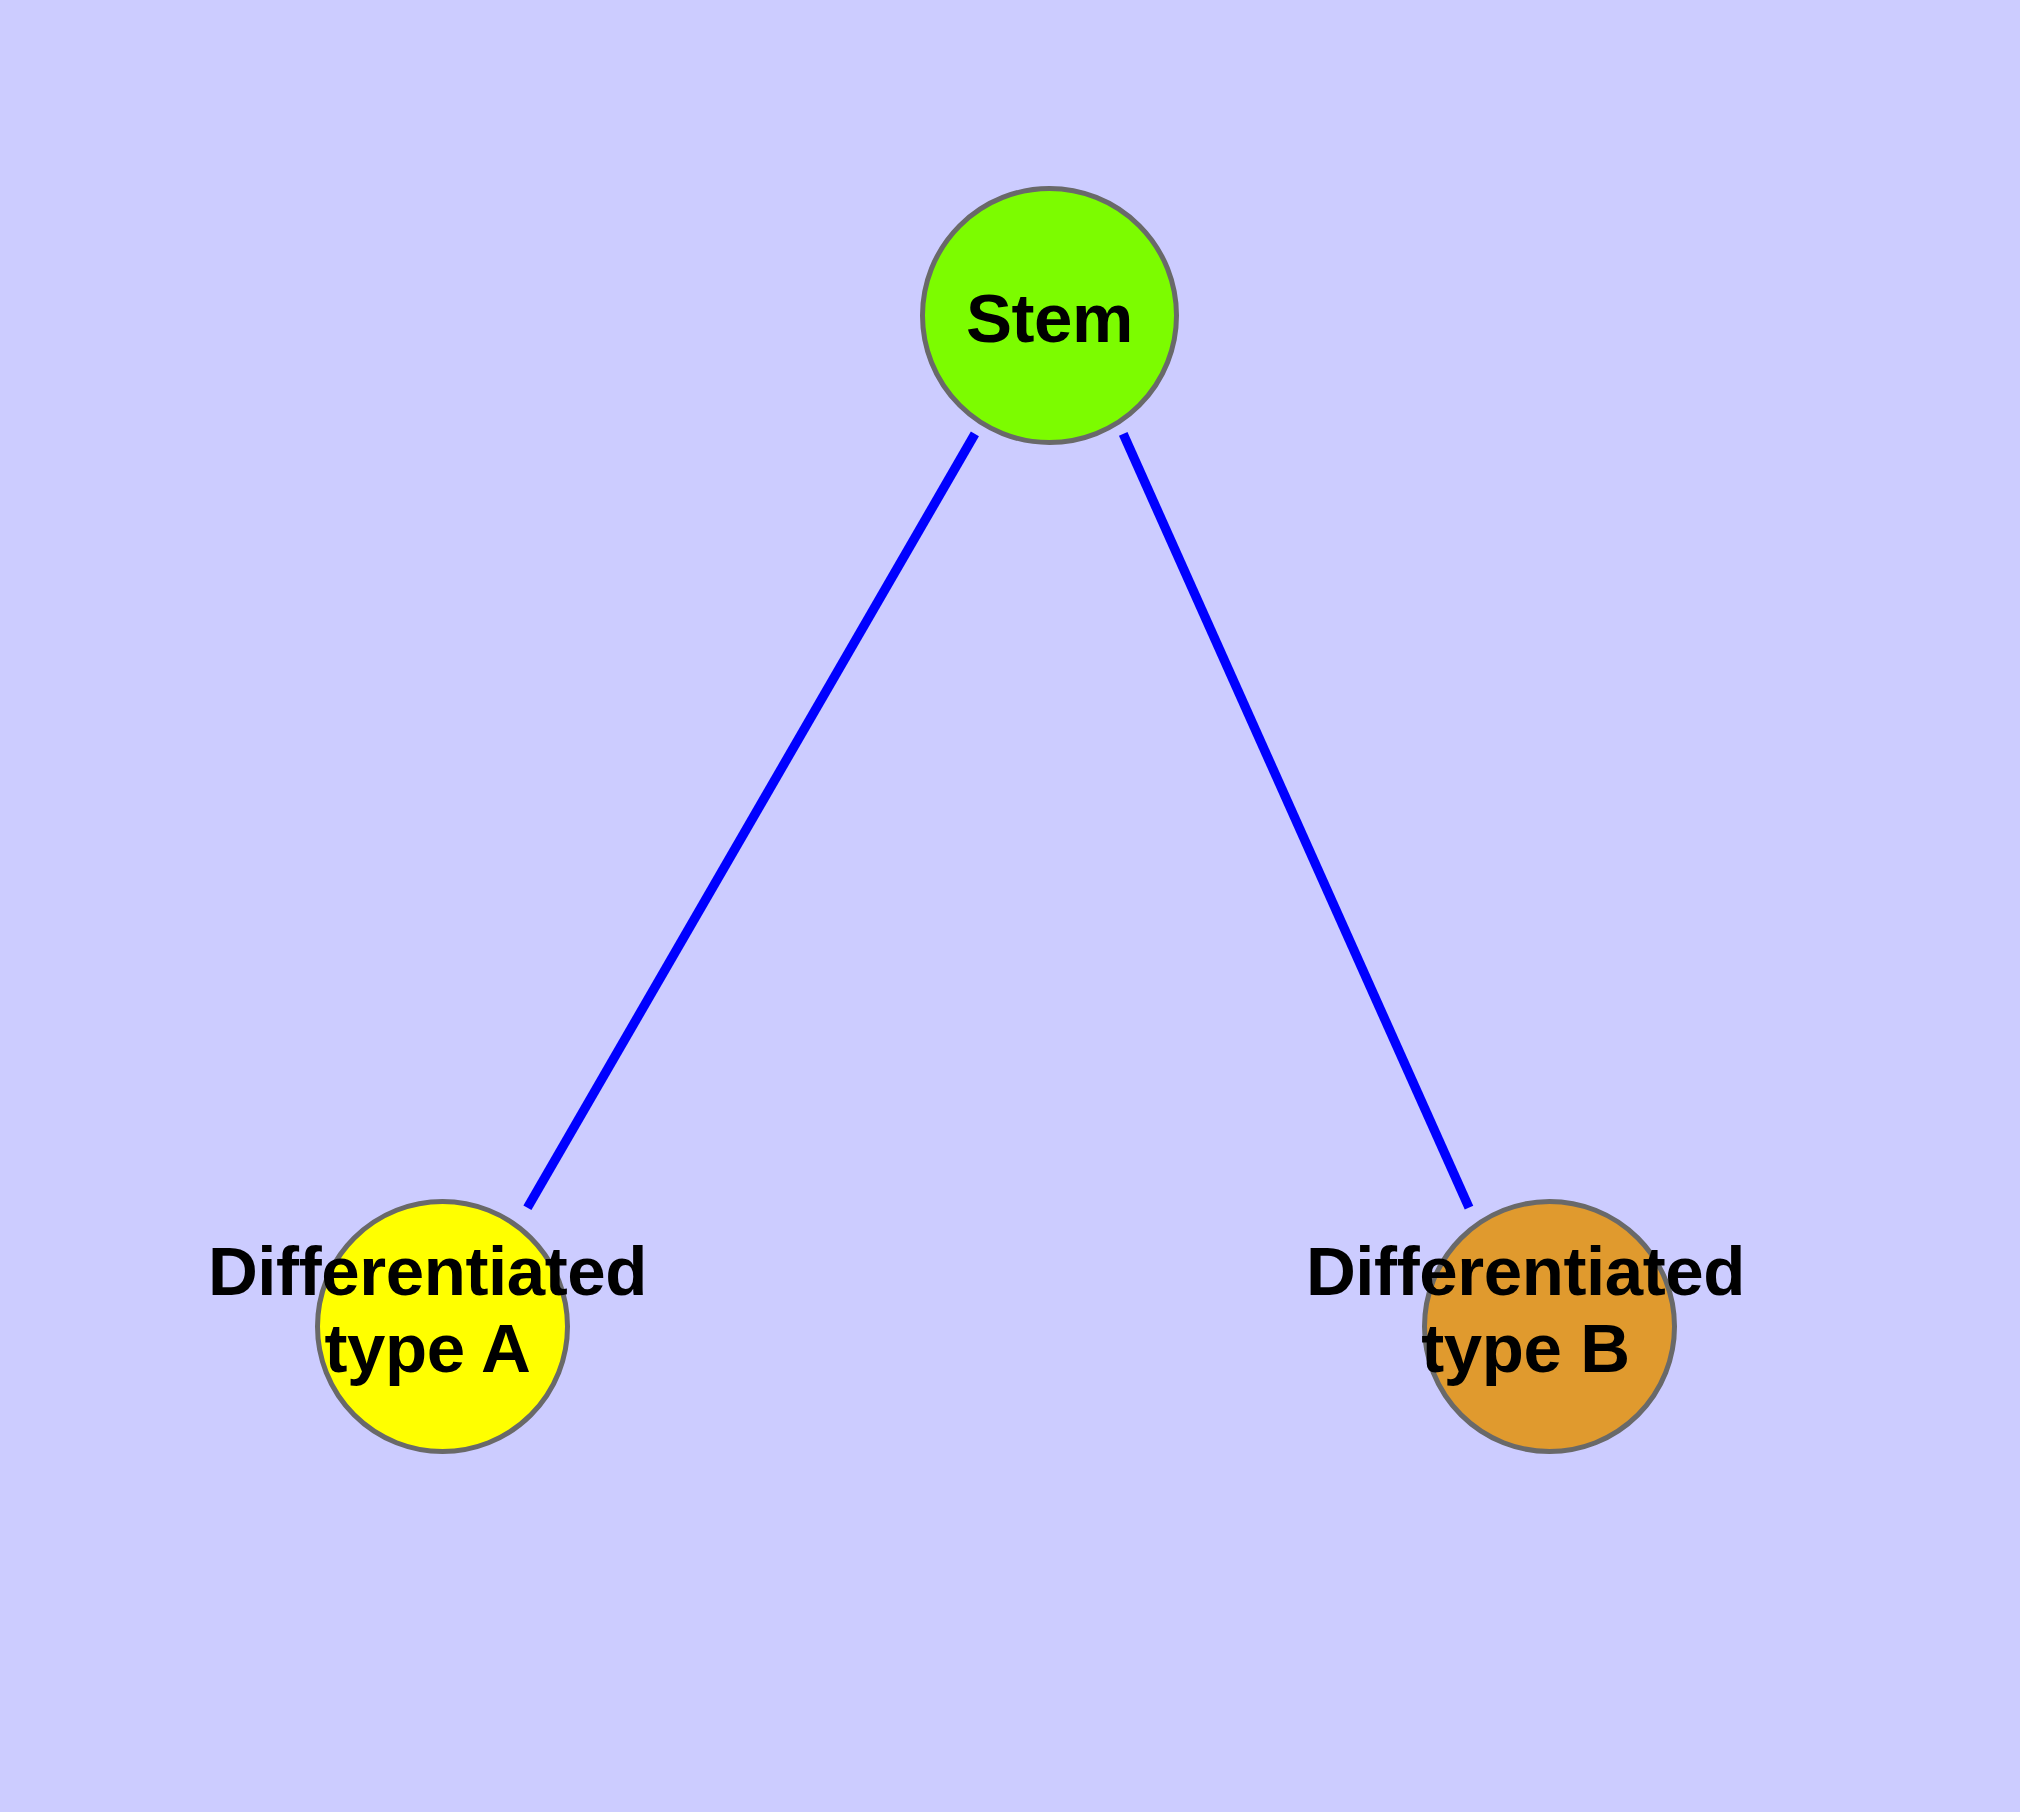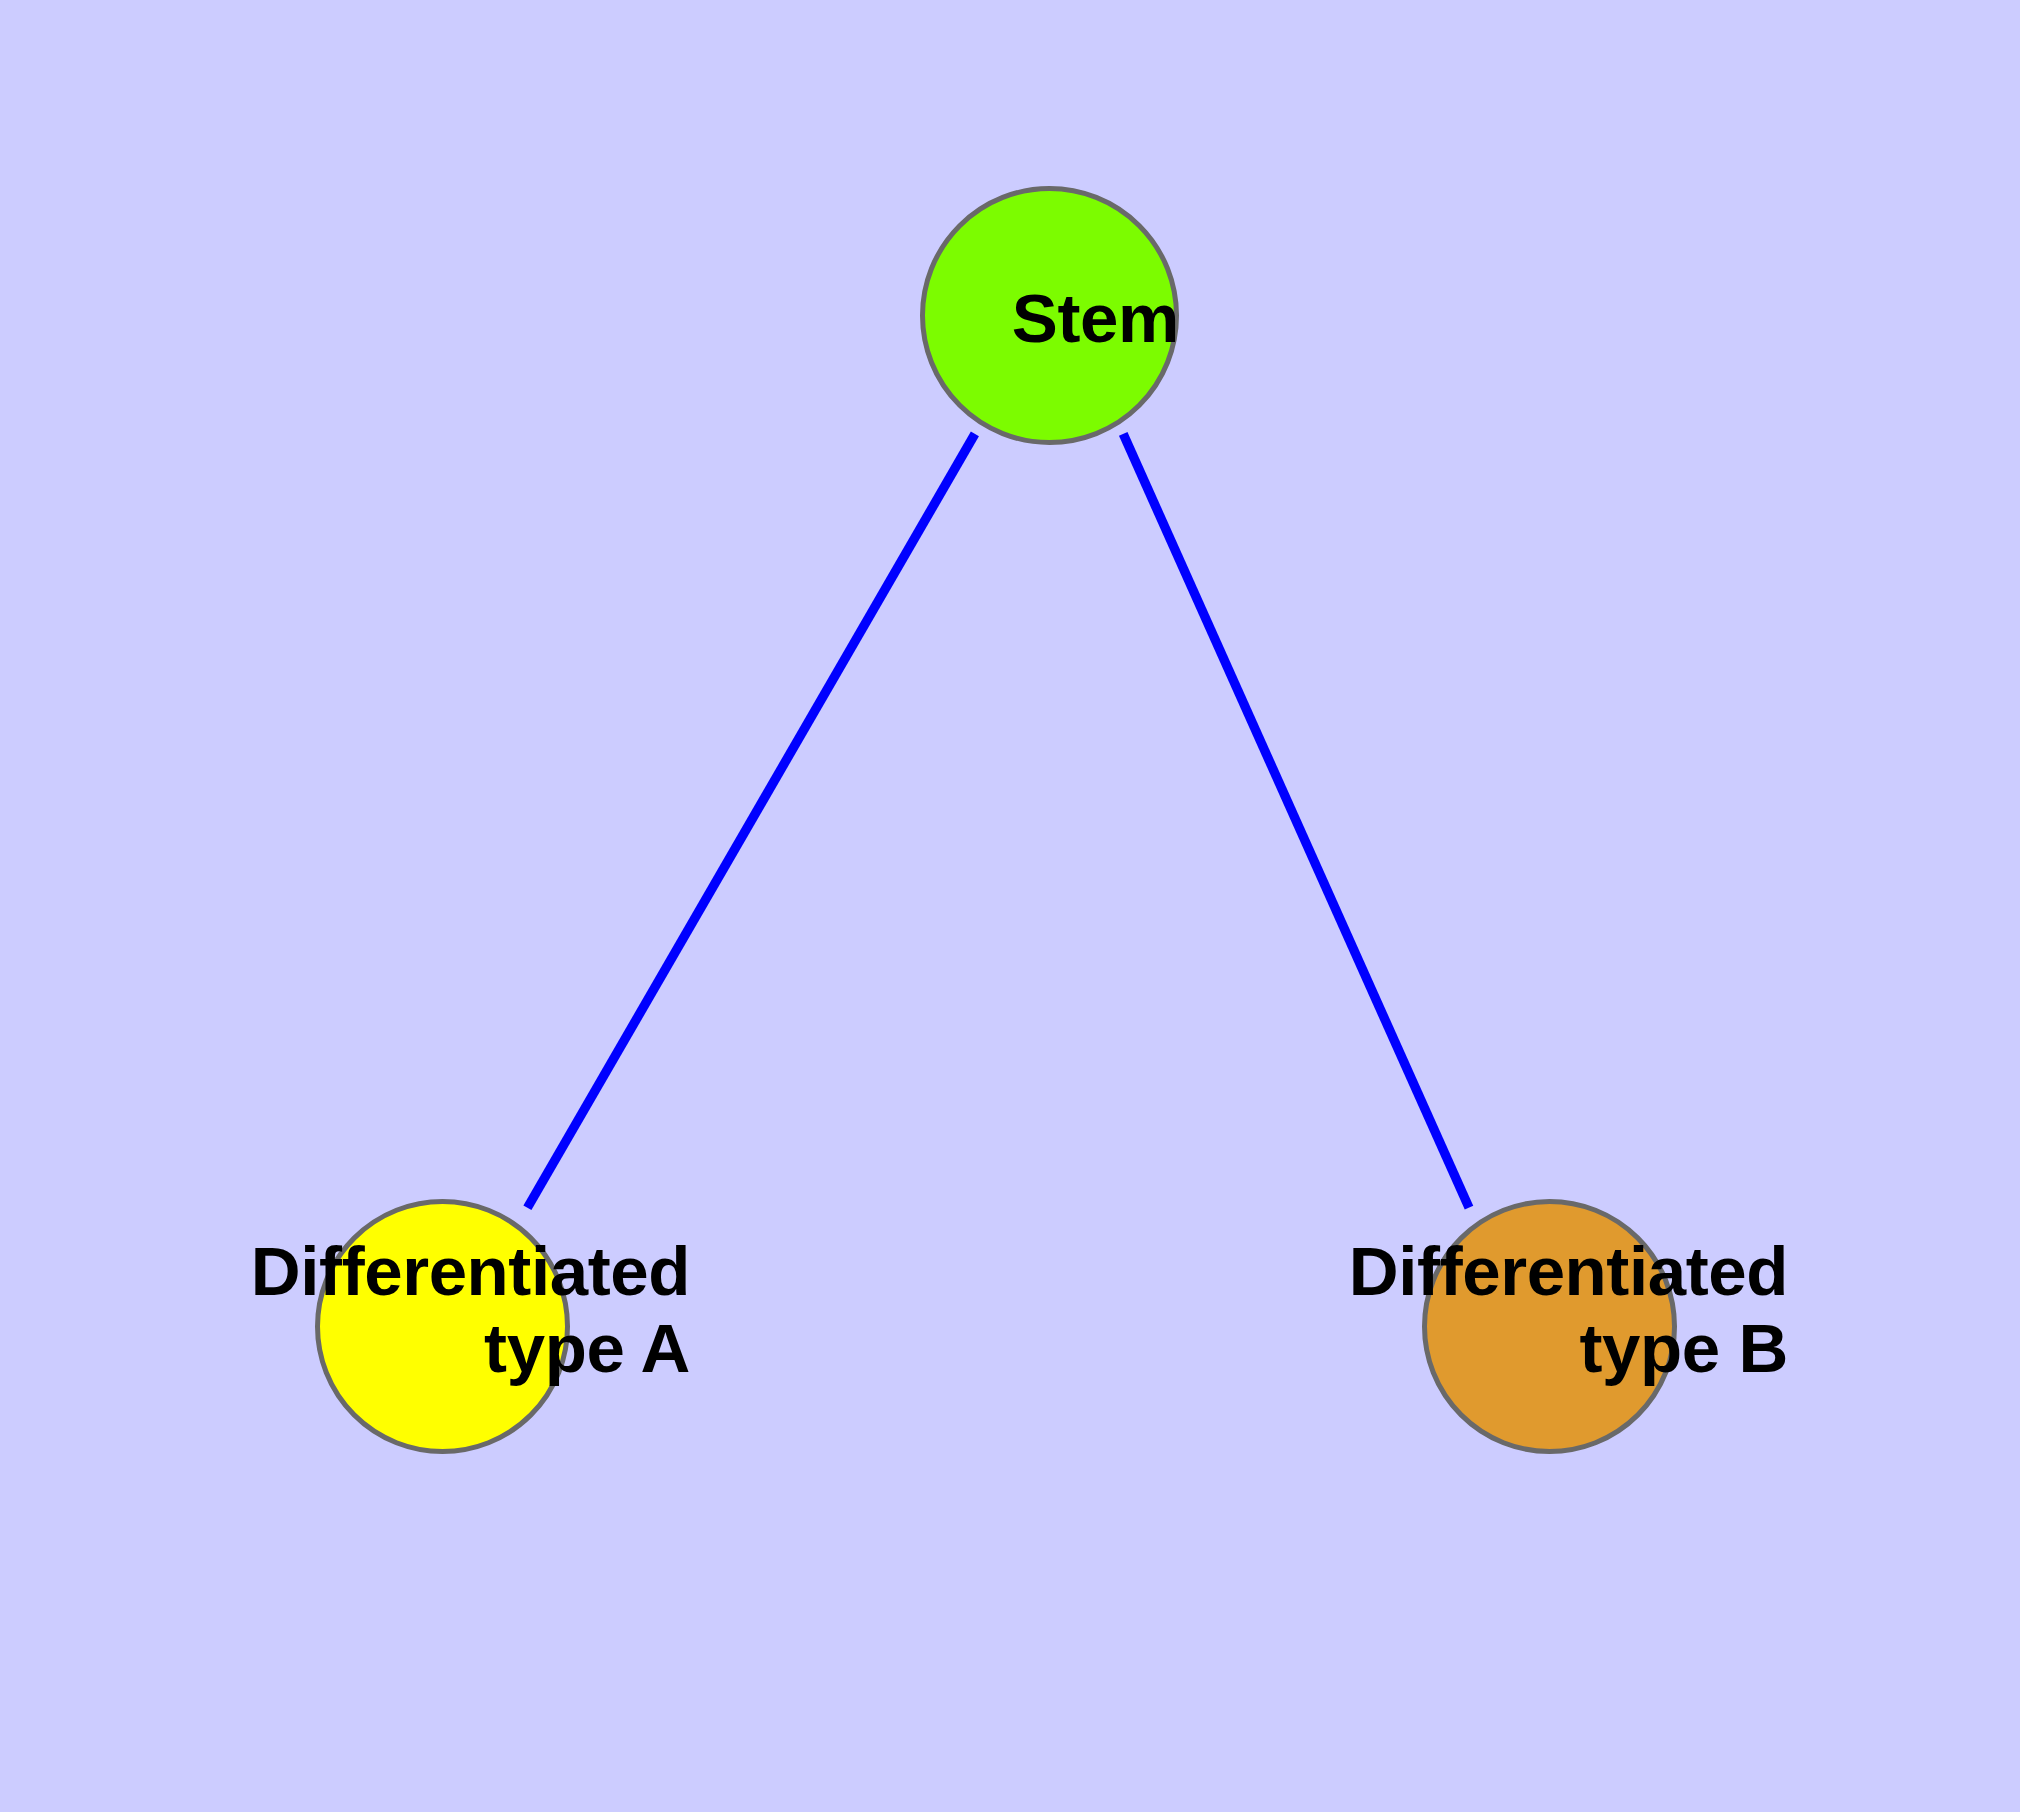--- a/index.html
+++ b/index.html
@@ -28,21 +28,21 @@
   .graph-node {
     position: absolute;
     border-radius: 50%;
     box-sizing: border-box;
     border: 5.1px solid #696969;
   }
   .node-label {
     position: absolute;
     color: #000000;
     font-weight: bold;
-    text-align: right;
+    text-align: center;
     line-height: 1.12;
     white-space: pre-line;
     letter-spacing: -0.4px;
   }
   #node-stem {
     left: 920px;
     top: 186px;
     width: 259px;
     height: 259px;
     background: #7cfc00;

